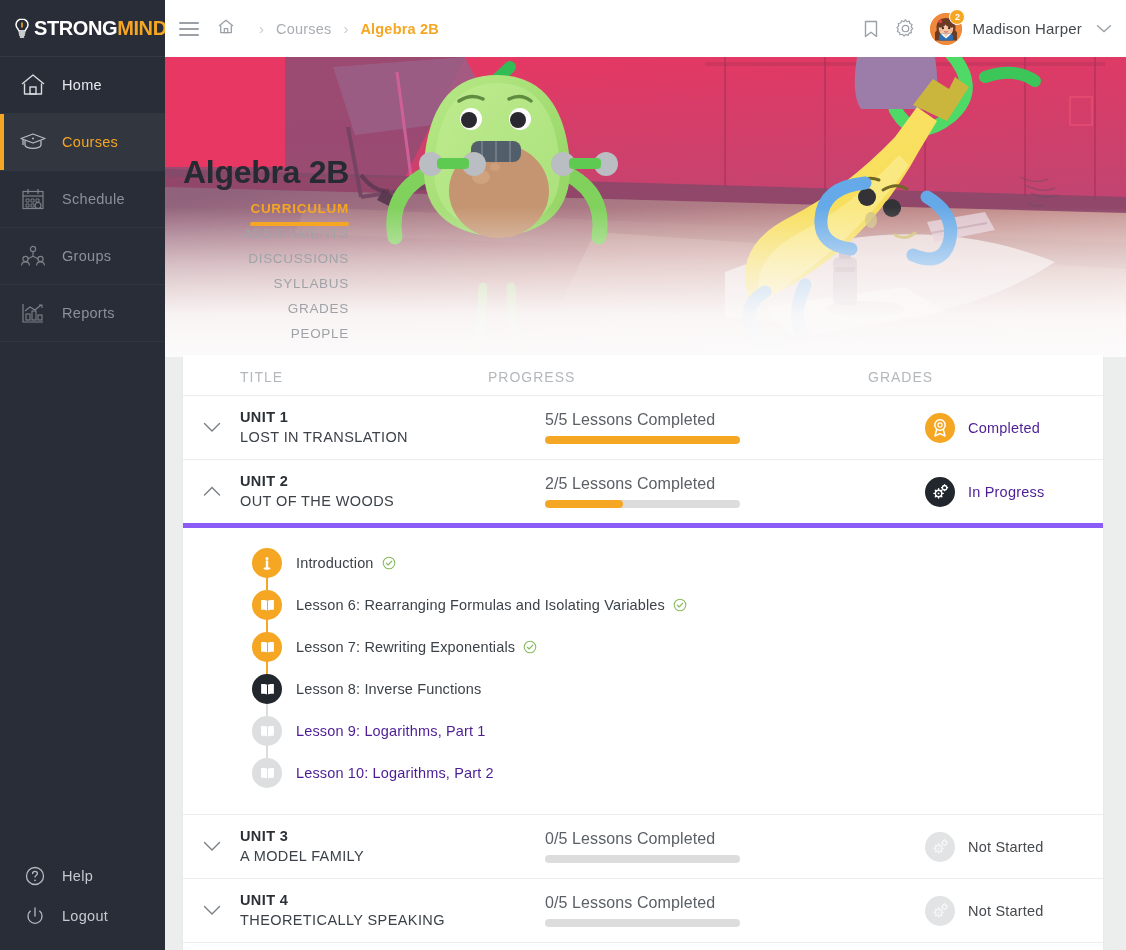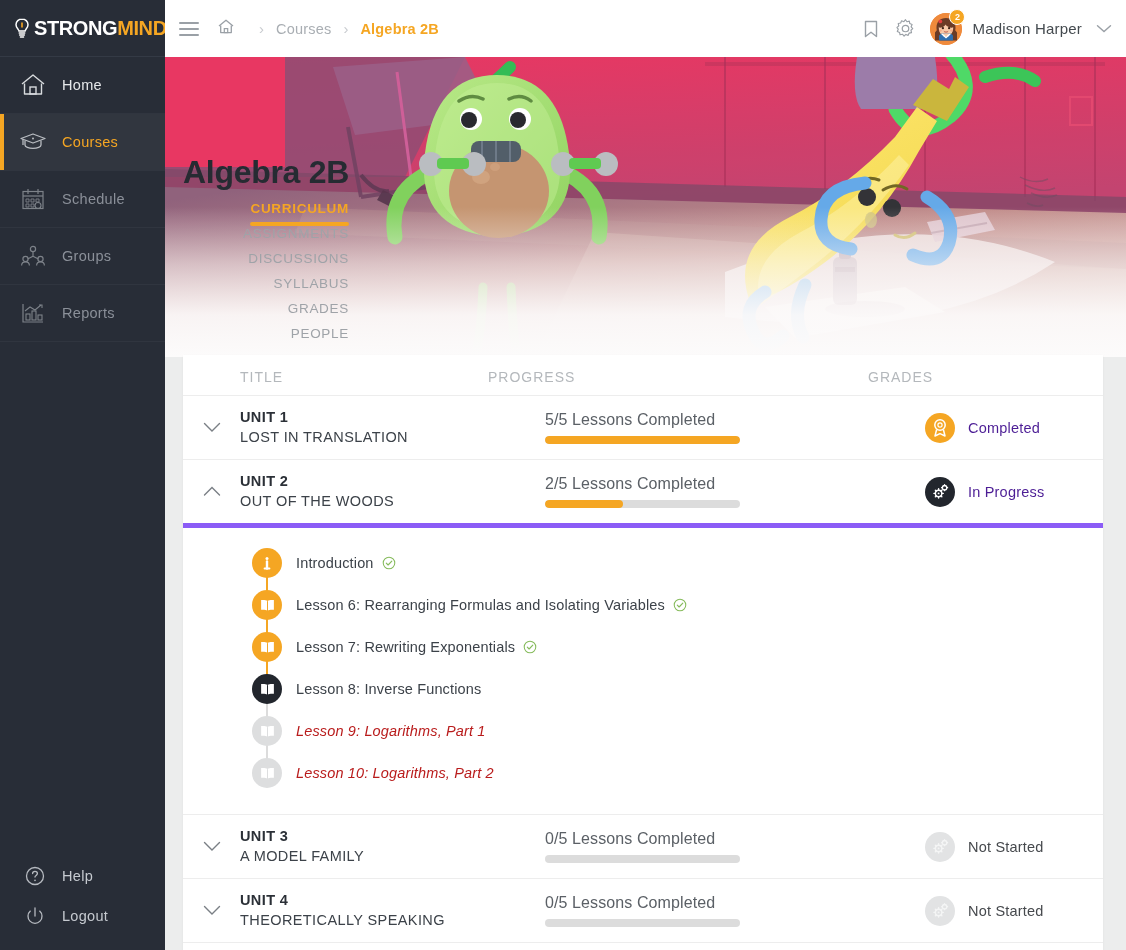--- a/index.html
+++ b/index.html
@@ -132,21 +132,21 @@
   .lesson { display:flex; align-items:center; height: 42px; padding-left: 57px; position:relative; }
   .lesson .line {
     position:absolute; left: 71px; width:2px; background:#f5a623; z-index:0;
   }
   .lesson .line.grey { background:#dcdcdc; }
   .ldot { width:30px; height:30px; border-radius:50%; display:flex; align-items:center; justify-content:center; position:relative; z-index:1; }
   .ldot.amber { background:#f5a623; }
   .ldot.dark { background:#22262d; }
   .ldot.grey { background:#dddedf; }
   .lesson-label { font-size: 14.5px; color:#3c4249; margin-left: 14px; letter-spacing:.15px; }
-  .lesson-label.mut { color:#b91c1c;font-style:italic; }
+  .lesson-label.mut { color:#4c1d95; }
   .check { margin-left: 8px; display:inline-flex; vertical-align:middle; }
   .lrow-inner { display:flex; align-items:center; position:relative; z-index:1; }
 </style>
 </head>
 <body>
 
 <div class="app">
 
   <aside class="sidebar">
 

